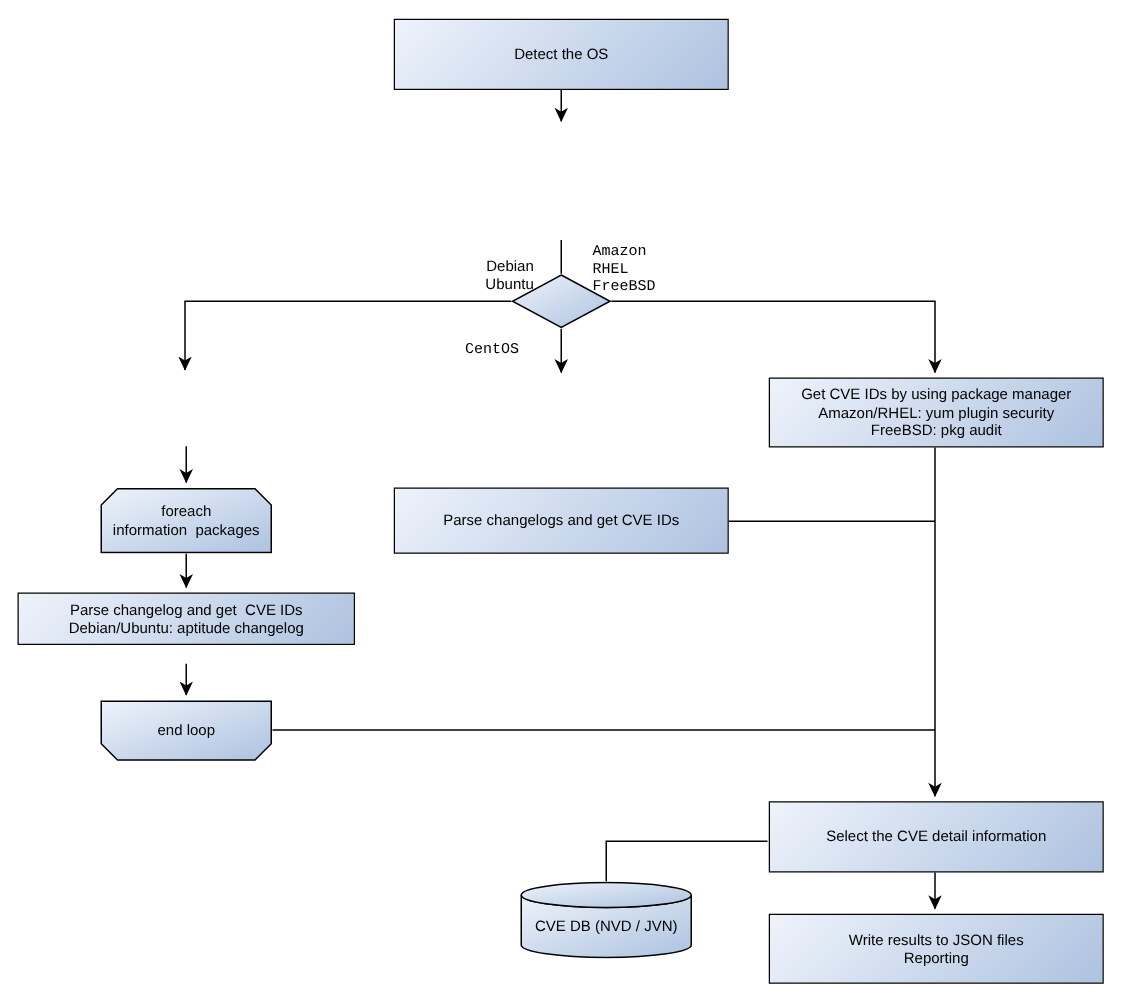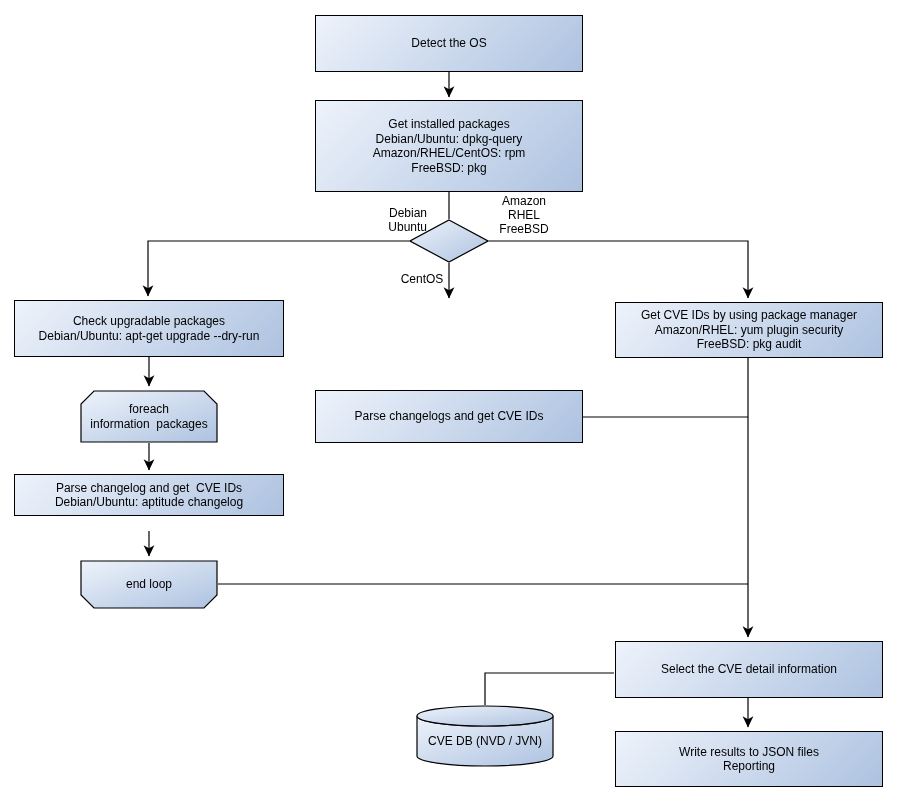--- a/index.html
+++ b/index.html
@@ -28,21 +28,21 @@
     border:1px solid var(--line-color);box-sizing:border-box;
   }
   .shape-node{background:none;border:none;}
   .shape-node > svg{position:absolute;left:0;top:0;width:100%;height:100%;}
   .shape-outline{stroke:var(--line-color);stroke-width:1.2;}
   .edge-label{
     position:absolute;font-size:12px;line-height:14px;z-index:2;
   }
   .edge-label .line{white-space:pre;}
   .align-right{text-align:right;}
-  .align-center{text-align:center;}
+  .align-center{font-family:Liberation Mono, monospace;}
 </style>
 </head>
 <body>
 
 <div class="canvas">
 
   <svg class="edges">
     <defs>
       <marker id="arrowhead" viewBox="0 0 10 10" refX="9" refY="5" markerWidth="10" markerHeight="10" orient="auto">
         <path d="M0,0.5 L9.5,5 L0,9.5 L2.6,5 Z"></path>
@@ -64,37 +64,27 @@
     <path class="edge" d="M583,417 L748,417"></path>
     <path class="edge" d="M748,358 L748,637" marker-end="url(#arrowhead)"></path>
     <path class="edge" d="M748,698 L748,727" marker-end="url(#arrowhead)"></path>
     <path class="edge" d="M485,705 L485,673 L614,673"></path>
   </svg>
 
   <div class="node rect" style="left:315px;top:15px;width:268px;height:57px;">
     <div class="line">Detect the OS</div>
   </div>
 
-  <div class="node rect" style="left:315px;top:100px;width:268px;height:92px;">
-    <div class="line">Get installed packages</div>
-    <div class="line">Debian/Ubuntu: dpkg-query</div>
-    <div class="line">Amazon/RHEL/CentOS: rpm</div>
-    <div class="line">FreeBSD: pkg</div>
-  </div>
 
   <div class="node shape-node" style="left:409px;top:219px;width:80px;height:44px;">
     <svg viewBox="0 0 80 44" preserveAspectRatio="none">
       <polygon class="shape-outline" points="40,1 79,22 40,43 1,22" fill="url(#nodeGrad)"></polygon>
     </svg>
   </div>
 
-  <div class="node rect" style="left:14px;top:300px;width:270px;height:57px;">
-    <div class="line">Check upgradable packages</div>
-    <div class="line">Debian/Ubuntu: apt-get upgrade --dry-run</div>
-  </div>
 
   <div class="node shape-node" style="left:80px;top:390px;width:138px;height:53px;">
     <svg viewBox="0 0 138 53" preserveAspectRatio="none">
       <path class="shape-outline" d="M14,1 L124,1 L137,14 L137,52 L1,52 L1,14 Z" fill="url(#nodeGrad)"></path>
     </svg>
     <div class="line">foreach</div>
     <div class="line">information  packages</div>
   </div>
 
   <div class="node rect" style="left:14px;top:474px;width:270px;height:42px;">

